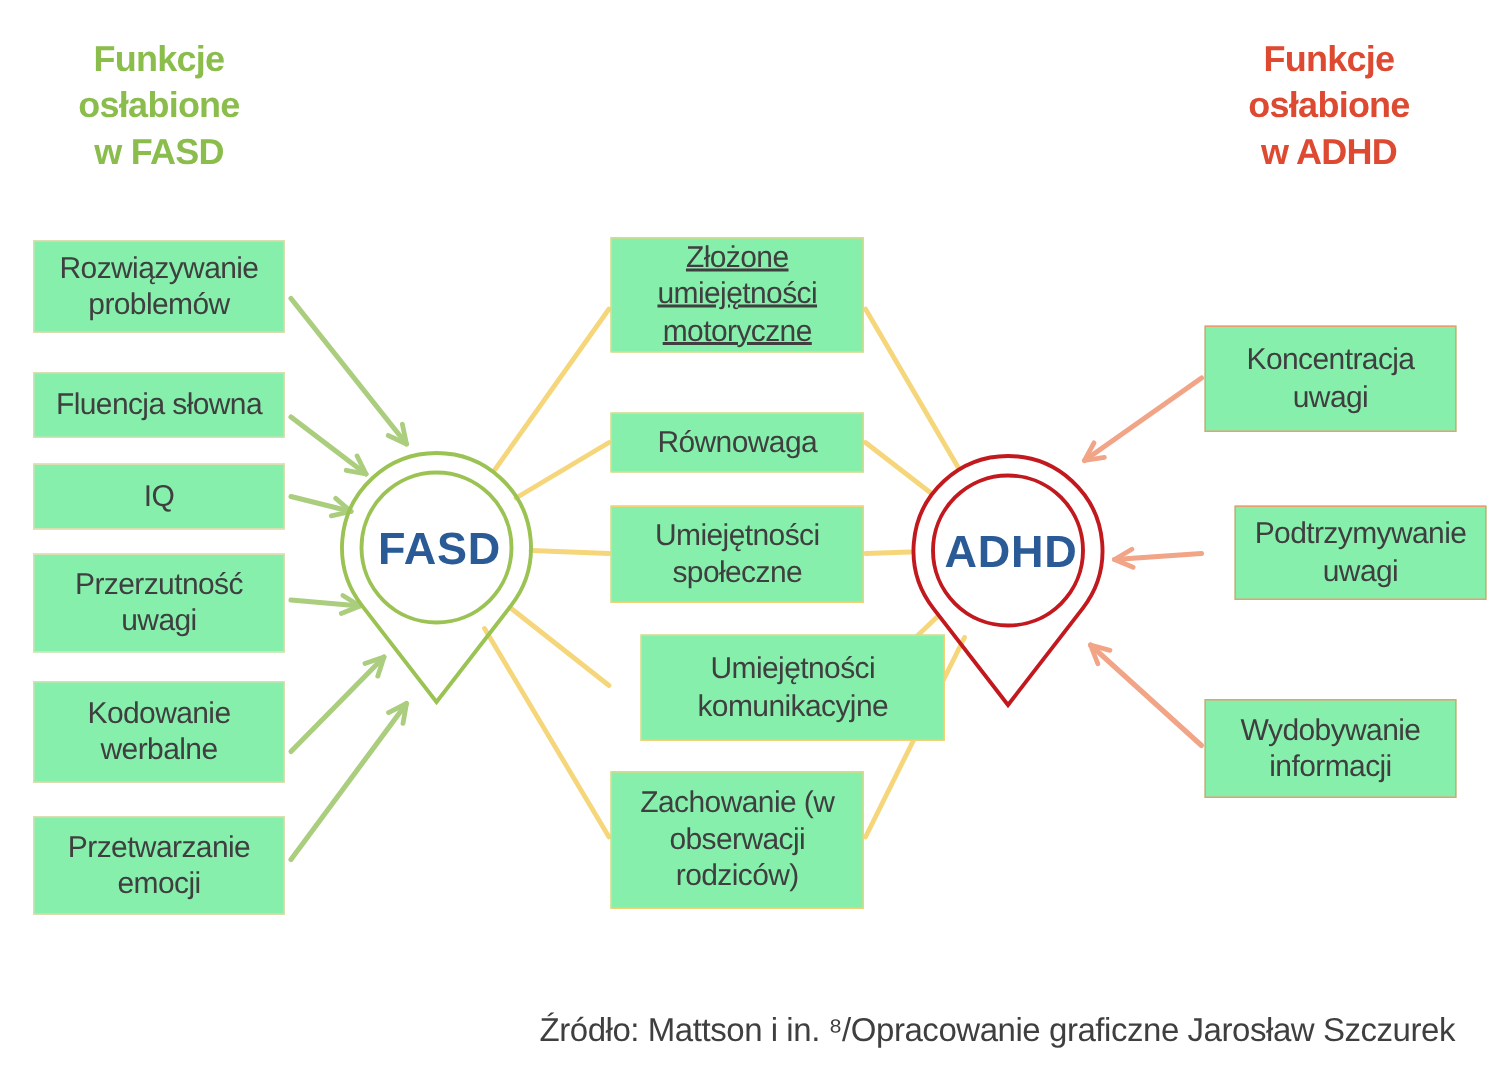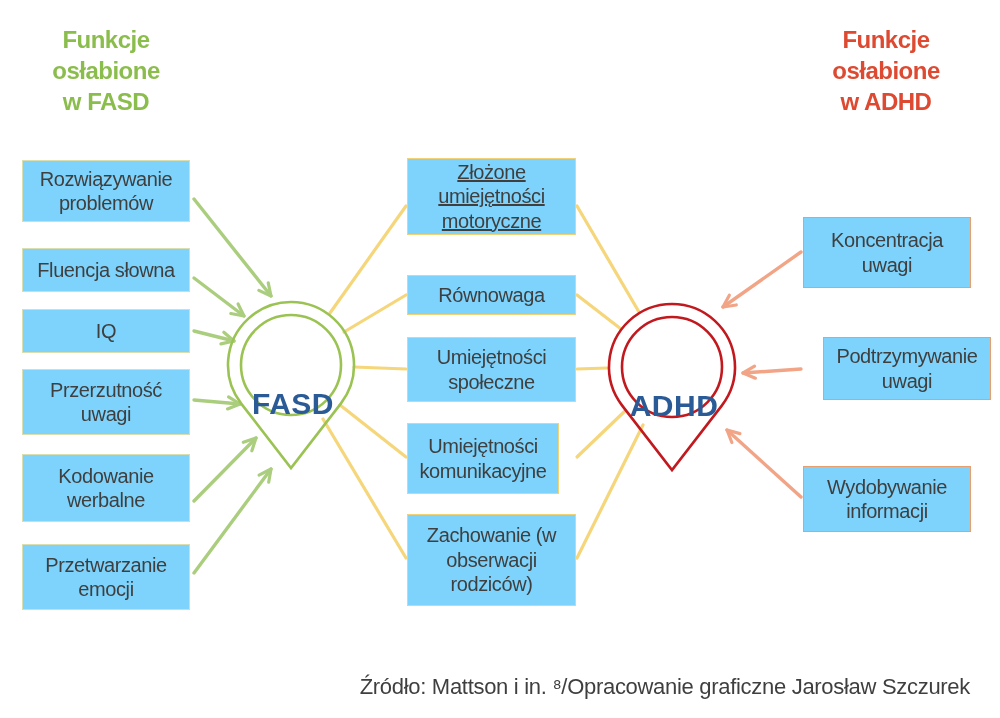--- a/index.html
+++ b/index.html
@@ -27,30 +27,30 @@
   .heading{
     position:absolute;z-index:2;text-align:center;font-weight:bold;
     font-size:24px;line-height:1.3;letter-spacing:-0.5px;white-space:pre-line;
   }
   .heading.green{color:var(--heading-green);}
   .heading.blue{color:var(--heading-blue);}
   .heading.red{color:var(--heading-red);}
   .box{
     position:absolute;z-index:2;box-sizing:border-box;
     display:flex;align-items:center;justify-content:center;text-align:center;
-    background:#7dd3fc;border:1px solid #ccc;
+    background:#86efac;border:1px solid #ccc;
     font-size:20px;line-height:1.22;letter-spacing:-0.4px;color:var(--text-dark);
     padding:2px 5px;
   }
   .box.fasd{border-color:var(--border-left);}
   .box.shared{border-color:var(--border-center);}
   .box.adhd{border-color:var(--border-right);}
   .pin-label{
     position:absolute;z-index:3;width:104px;text-align:center;
-    font-size:30px;font-weight:bold;letter-spacing:0.5px;color:var(--pin-label-blue);margin-top:37px;
+    font-size:30px;font-weight:bold;letter-spacing:0.5px;color:var(--pin-label-blue);
   }
   .footer{
     position:absolute;z-index:2;right:30px;top:674px;
     font-size:22px;letter-spacing:-0.3px;color:var(--text-dark);margin-left:40px;
   }
   
   .pin-stroke-green{stroke:var(--pin-green);fill:none;stroke-width:2.6;}
   .pin-stroke-red{stroke:var(--pin-red);fill:none;stroke-width:2.6;}
   .arrow-green{stroke:var(--arrow-green);fill:none;stroke-width:3.4;stroke-linecap:round;}
   .line-yellow{stroke:var(--line-yellow);fill:none;stroke-width:3.2;stroke-linecap:round;}
@@ -116,21 +116,21 @@
   <div class="box fasd" style="left:22px;top:160px;width:168px;height:62px;">Rozwiązywanie problemów</div>
   <div class="box fasd" style="left:22px;top:248px;width:168px;height:44px;">Fluencja słowna</div>
   <div class="box fasd" style="left:22px;top:309px;width:168px;height:44px;">IQ</div>
   <div class="box fasd" style="left:22px;top:369px;width:168px;height:66px;">Przerzutność uwagi</div>
   <div class="box fasd" style="left:22px;top:454px;width:168px;height:68px;">Kodowanie werbalne</div>
   <div class="box fasd" style="left:22px;top:544px;width:168px;height:66px;">Przetwarzanie emocji</div>
 
   <div class="box shared" style="left:407px;top:158px;width:169px;height:77px;text-decoration:underline;">Złożone umiejętności motoryczne</div>
   <div class="box shared" style="left:407px;top:275px;width:169px;height:40px;">Równowaga</div>
   <div class="box shared" style="left:407px;top:337px;width:169px;height:65px;">Umiejętności społeczne</div>
-  <div class="box shared" style="left:407px;top:423px;width:152px;height:71px;">Umiejętności komunikacyjne</div>
+  <div class="box shared" style="left:427px;top:423px;width:203px;height:71px;">Umiejętności komunikacyjne</div>
   <div class="box shared" style="left:407px;top:514px;width:169px;height:92px;">Zachowanie (w obserwacji rodziców)</div>
 
   <div class="box adhd" style="left:803px;top:217px;width:168px;height:71px;">Koncentracja uwagi</div>
   <div class="box adhd" style="left:803px;top:337px;width:168px;height:63px;margin-left:20px;">Podtrzymywanie uwagi</div>
   <div class="box adhd" style="left:803px;top:466px;width:168px;height:66px;">Wydobywanie informacji</div>
 
   <div class="pin-label" style="left:241px;top:350px;">FASD</div>
   <div class="pin-label" style="left:622px;top:352px;">ADHD</div>
 
   <div class="footer">Źródło: Mattson i in. ⁸/Opracowanie graficzne Jarosław Szczurek</div>

